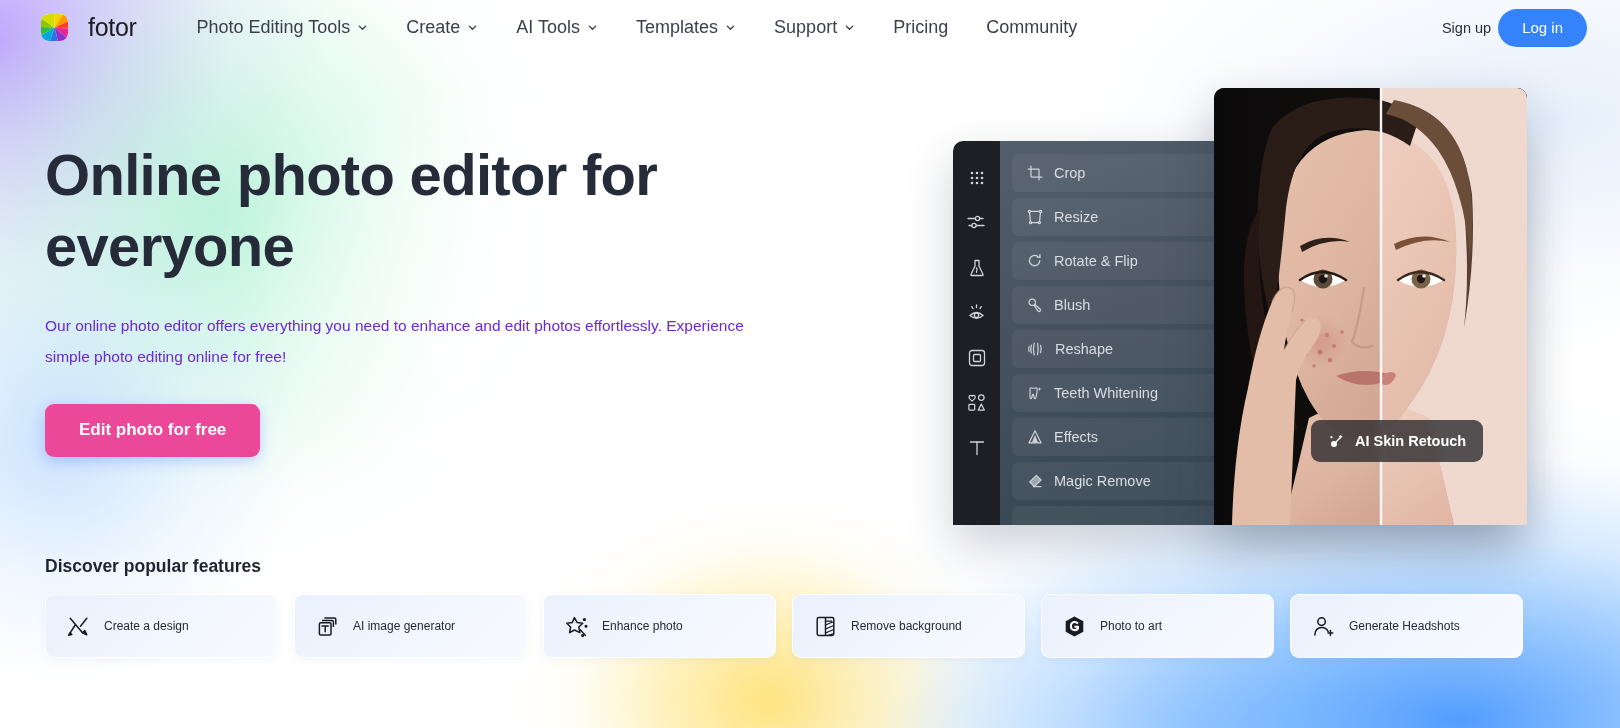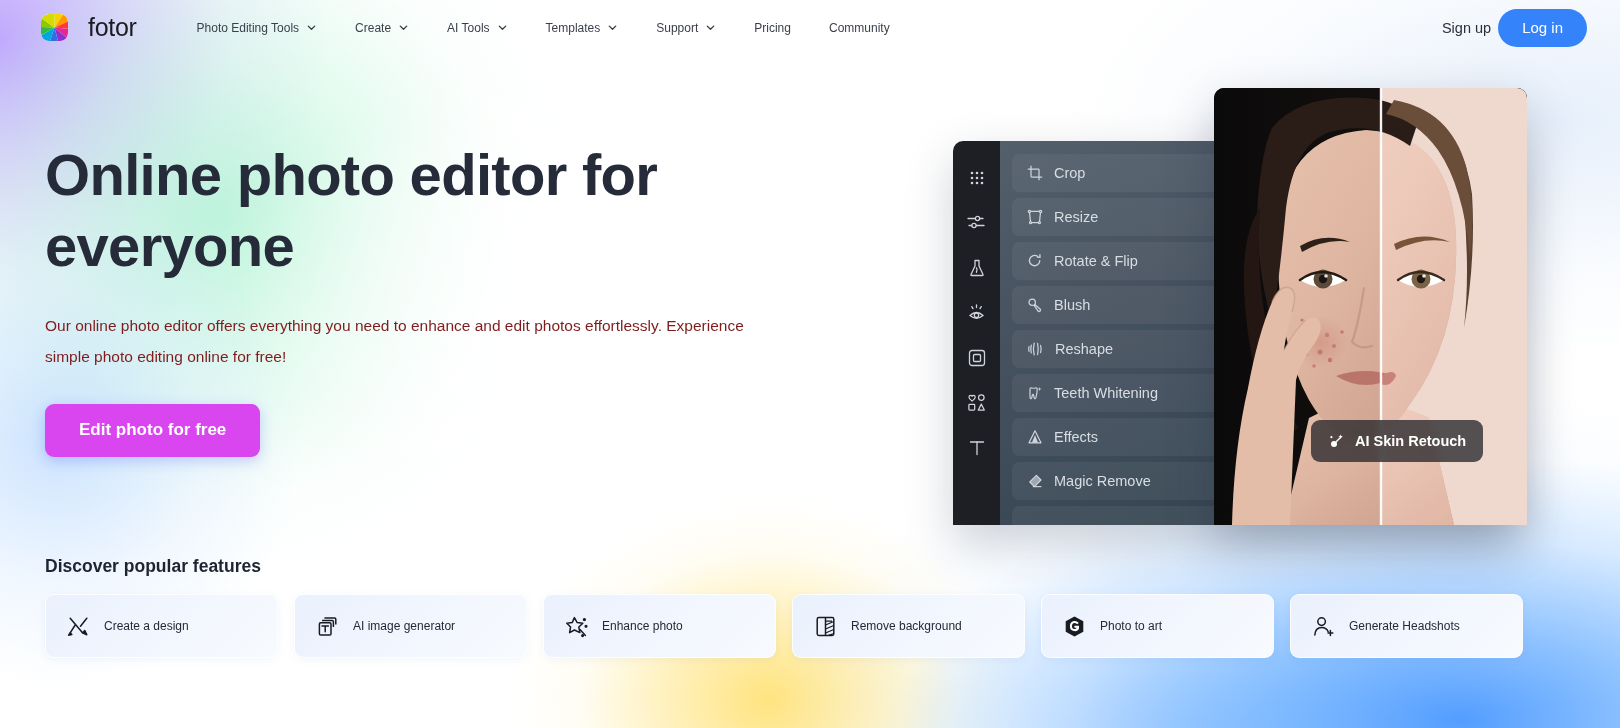--- a/index.html
+++ b/index.html
@@ -116,21 +116,21 @@
   .nav {
     display: flex;
     align-items: center;
     margin-left: 41px;
     gap: 0px;
   }
   .nav-item {
     display: flex;
     align-items: center;
     gap: 7px;
-    font-size: 12px;
+    font-size: 18px;
     color: #3a3f4a;
     padding: 8px 19px;
     cursor: pointer;
     white-space: nowrap;
   }
   .chev {
     width: 11px; height: 11px;
     flex: none;
     display: inline-block;
   }
@@ -175,32 +175,32 @@
     line-height: 1.22;
     font-weight: 700;
     color: #252b39;
     letter-spacing: -0.7px;
     max-width: 680px;
   }
   .hero-sub {
     margin-top: 28px;
     font-size: 15.5px;
     line-height: 2.0;
-    color: #7f1d1d;
+    color: #6d28d9;
     max-width: 740px;
   }
   .cta-btn {
     margin-top: 32px;
     display: inline-flex;
     align-items: center;
     justify-content: center;
     height: 53px;
     padding: 0 34px;
     border-radius: 9px;
-    background: #d946ef;
+    background: #ec4899;
     color: #ffffff;
     font-size: 17px;
     font-weight: 700;
     border: none;
     cursor: pointer;
     font-family: "Liberation Sans", sans-serif;
     box-shadow: 0 4px 14px rgba(43,47,240,0.22);
   }
 
   

